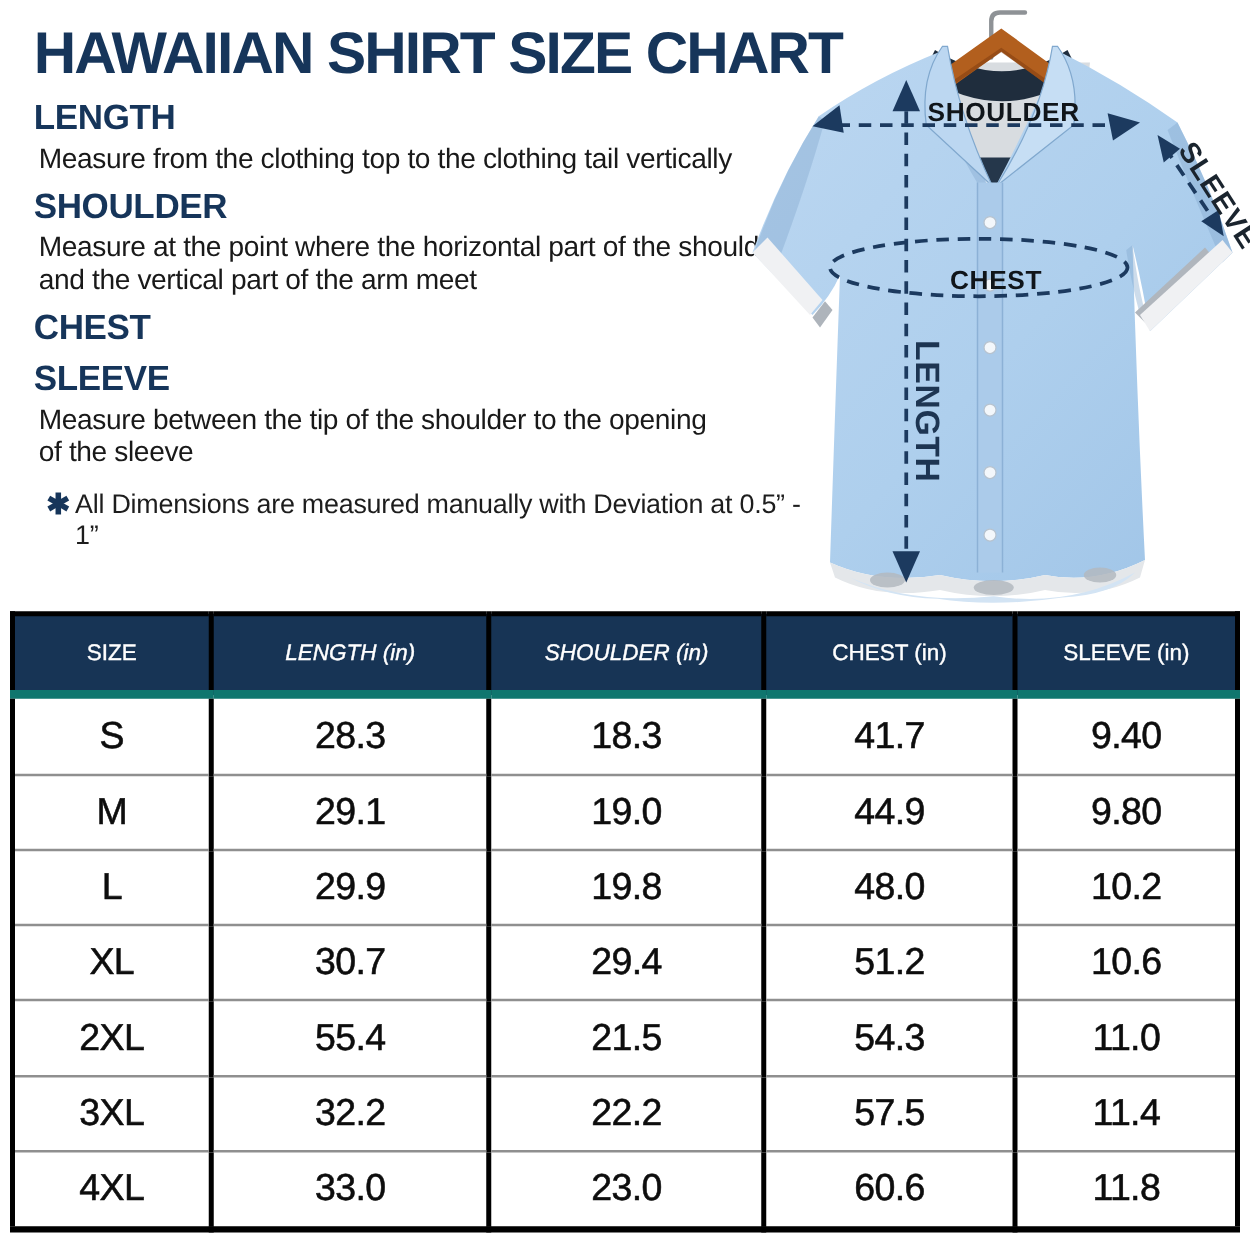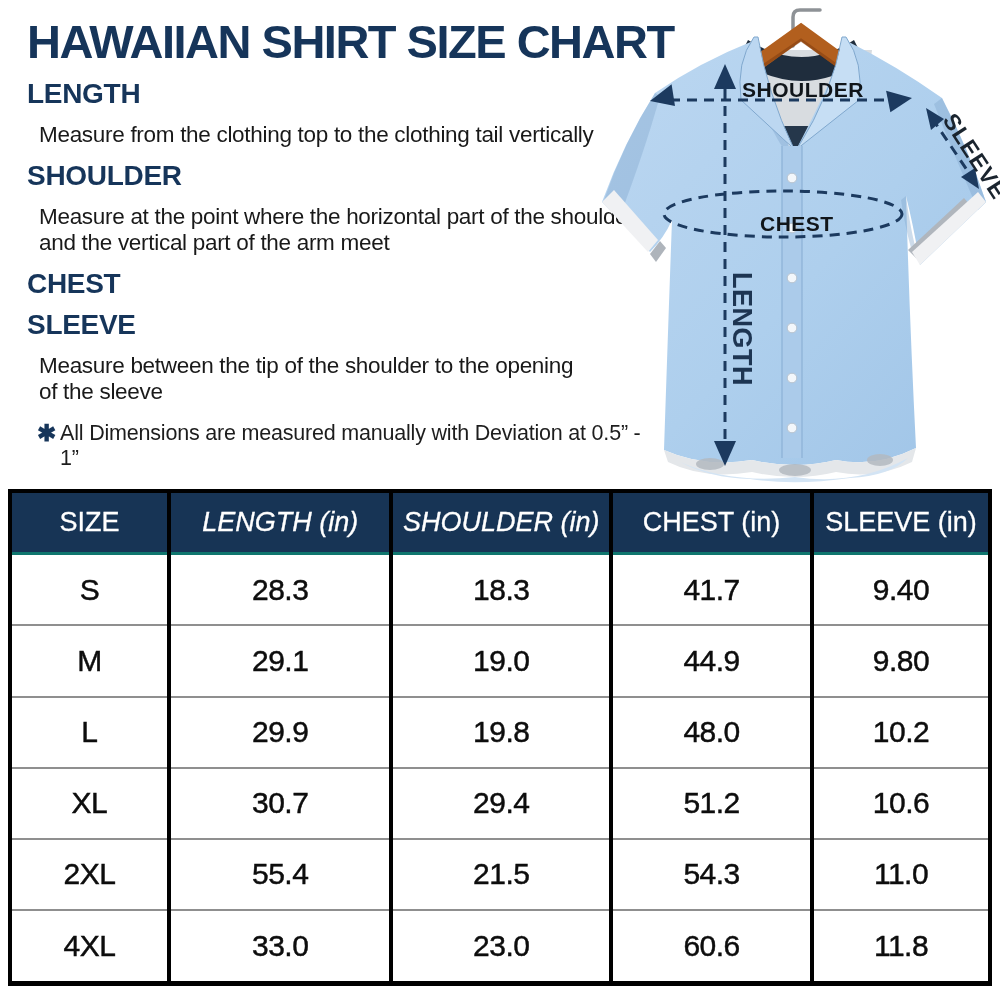--- a/index.html
+++ b/index.html
@@ -4,41 +4,41 @@
 <style>
   html,body{margin:0;padding:0;background:#ffffff;}
   .page{position:relative;width:1000px;height:1000px;background:#ffffff;overflow:hidden;
         font-family:"Liberation Sans",sans-serif;}
 
   
   .intro{position:absolute;left:27px;top:16px;width:625px;}
   .title{font-size:47px;font-weight:bold;color:#16355a;margin:0 0 10px 0;
          letter-spacing:-1.5px;line-height:1.1;white-space:nowrap;}
   .term{font-size:28px;font-weight:bold;color:#16355a;margin:9px 0 1px 0;letter-spacing:-0.3px;}
-  .desc{font-size:22.5px;color:#191919;margin:12px;line-height:26px;white-space:pre-line;letter-spacing:-0.3px;}
+  .desc{font-size:22.5px;color:#191919;margin:4px;line-height:26px;white-space:pre-line;letter-spacing:-0.3px;}
   .note{margin:16px 0 0 10px;font-size:21.5px;color:#1d1d1d;display:flex;align-items:flex-start;letter-spacing:-0.2px;}
   .star{color:#16355a;font-weight:bold;font-size:23px;margin-right:4px;line-height:1.1;}
 
   
   .figure{position:absolute;left:590px;top:0;width:410px;height:490px;margin:0;}
   .dash{fill:none;stroke:#1c3a5f;stroke-width:3;stroke-dasharray:10 7;}
   .head{fill:#1c3a5f;stroke:none;}
   .lbl{font-size:21px;font-weight:bold;fill:#10151a;letter-spacing:0.5px;
        font-family:"Liberation Sans",sans-serif;}
   .lbl-length{font-size:27px;font-weight:bold;fill:#1d3552;letter-spacing:0.5px;
        font-family:"Liberation Sans",sans-serif;}
   .lbl-sleeve{font-size:23px;font-weight:bold;fill:#1a242e;letter-spacing:1px;
        font-family:"Liberation Sans",sans-serif;}
 
   
   .size-table{position:absolute;left:8px;top:489px;width:984px;height:497px;
               border-collapse:collapse;table-layout:fixed;background:#ffffff;
               border:4px solid #000;border-bottom-width:5px;text-align:center;}
-  .size-table th{background:#173455;color:#ffffff;font-weight:normal;font-size:27px;
-                 height:57px;border-bottom:3px solid #0f766e;-webkit-text-stroke:0.3px #ffffff;}
+  .size-table th{background:#173455;color:#ffffff;font-weight:normal;font-size:18px;
+                 height:57px;border-bottom:7px solid #0f766e;-webkit-text-stroke:0.3px #ffffff;}
   .size-table th+th,.size-table td+td{border-left:4px solid #000;}
   .size-table td{font-size:30px;color:#0d0d0d;-webkit-text-stroke:0.45px #0d0d0d;letter-spacing:-0.5px;}
   .size-table tbody tr+tr td{border-top:2px solid #8f8f8f;}
   .size-table th:nth-child(1){width:15.6%;}
   .size-table th:nth-child(2){width:22.1%;font-style:italic;}
   .size-table th:nth-child(3){width:21.8%;font-style:italic;}
   .size-table th:nth-child(4){width:19.9%;}
 </style>
 </head>
 <body>
@@ -207,20 +207,27 @@
           <td>10.6</td>
         </tr>
         <tr>
           <td>2XL</td>
           <td>55.4</td>
           <td>21.5</td>
           <td>54.3</td>
           <td>11.0</td>
         </tr>
         <tr>
+          <td>3XL</td>
+          <td>32.2</td>
+          <td>22.2</td>
+          <td>57.5</td>
+          <td>11.4</td>
+        </tr>
+        <tr>
           <td>4XL</td>
           <td>33.0</td>
           <td>23.0</td>
           <td>60.6</td>
           <td>11.8</td>
         </tr>
       </tbody>
   </table>
 
 </div>

